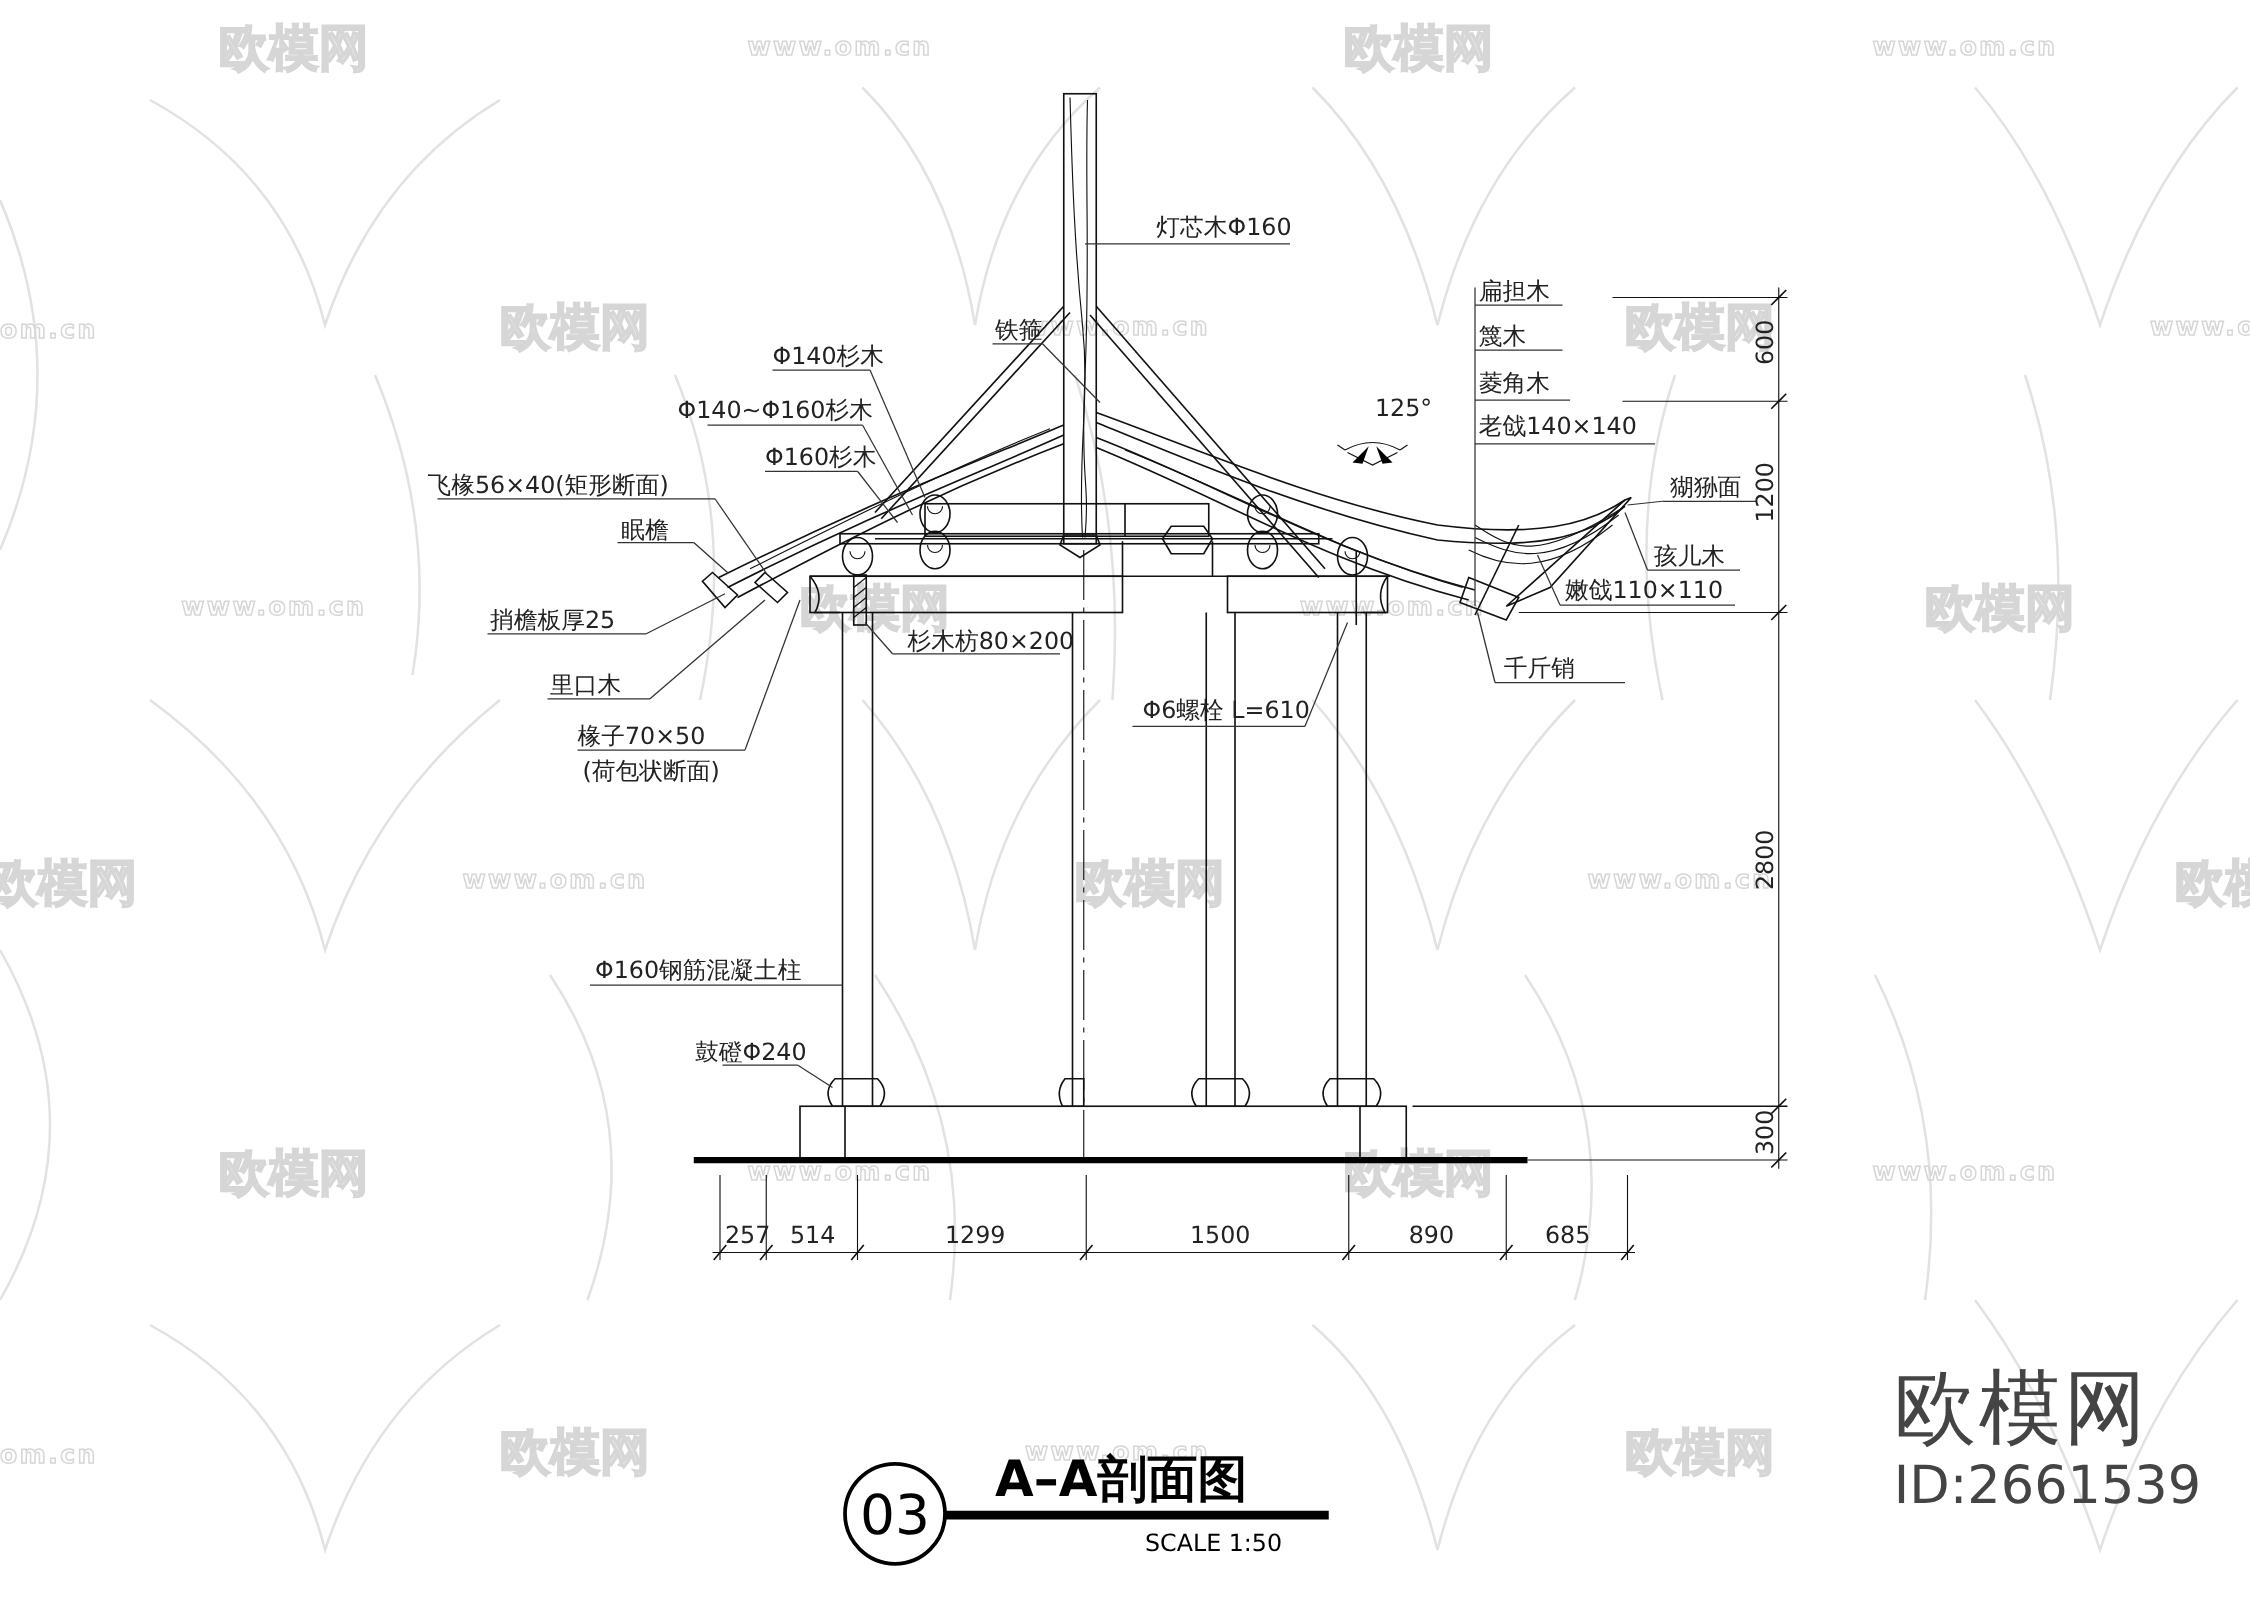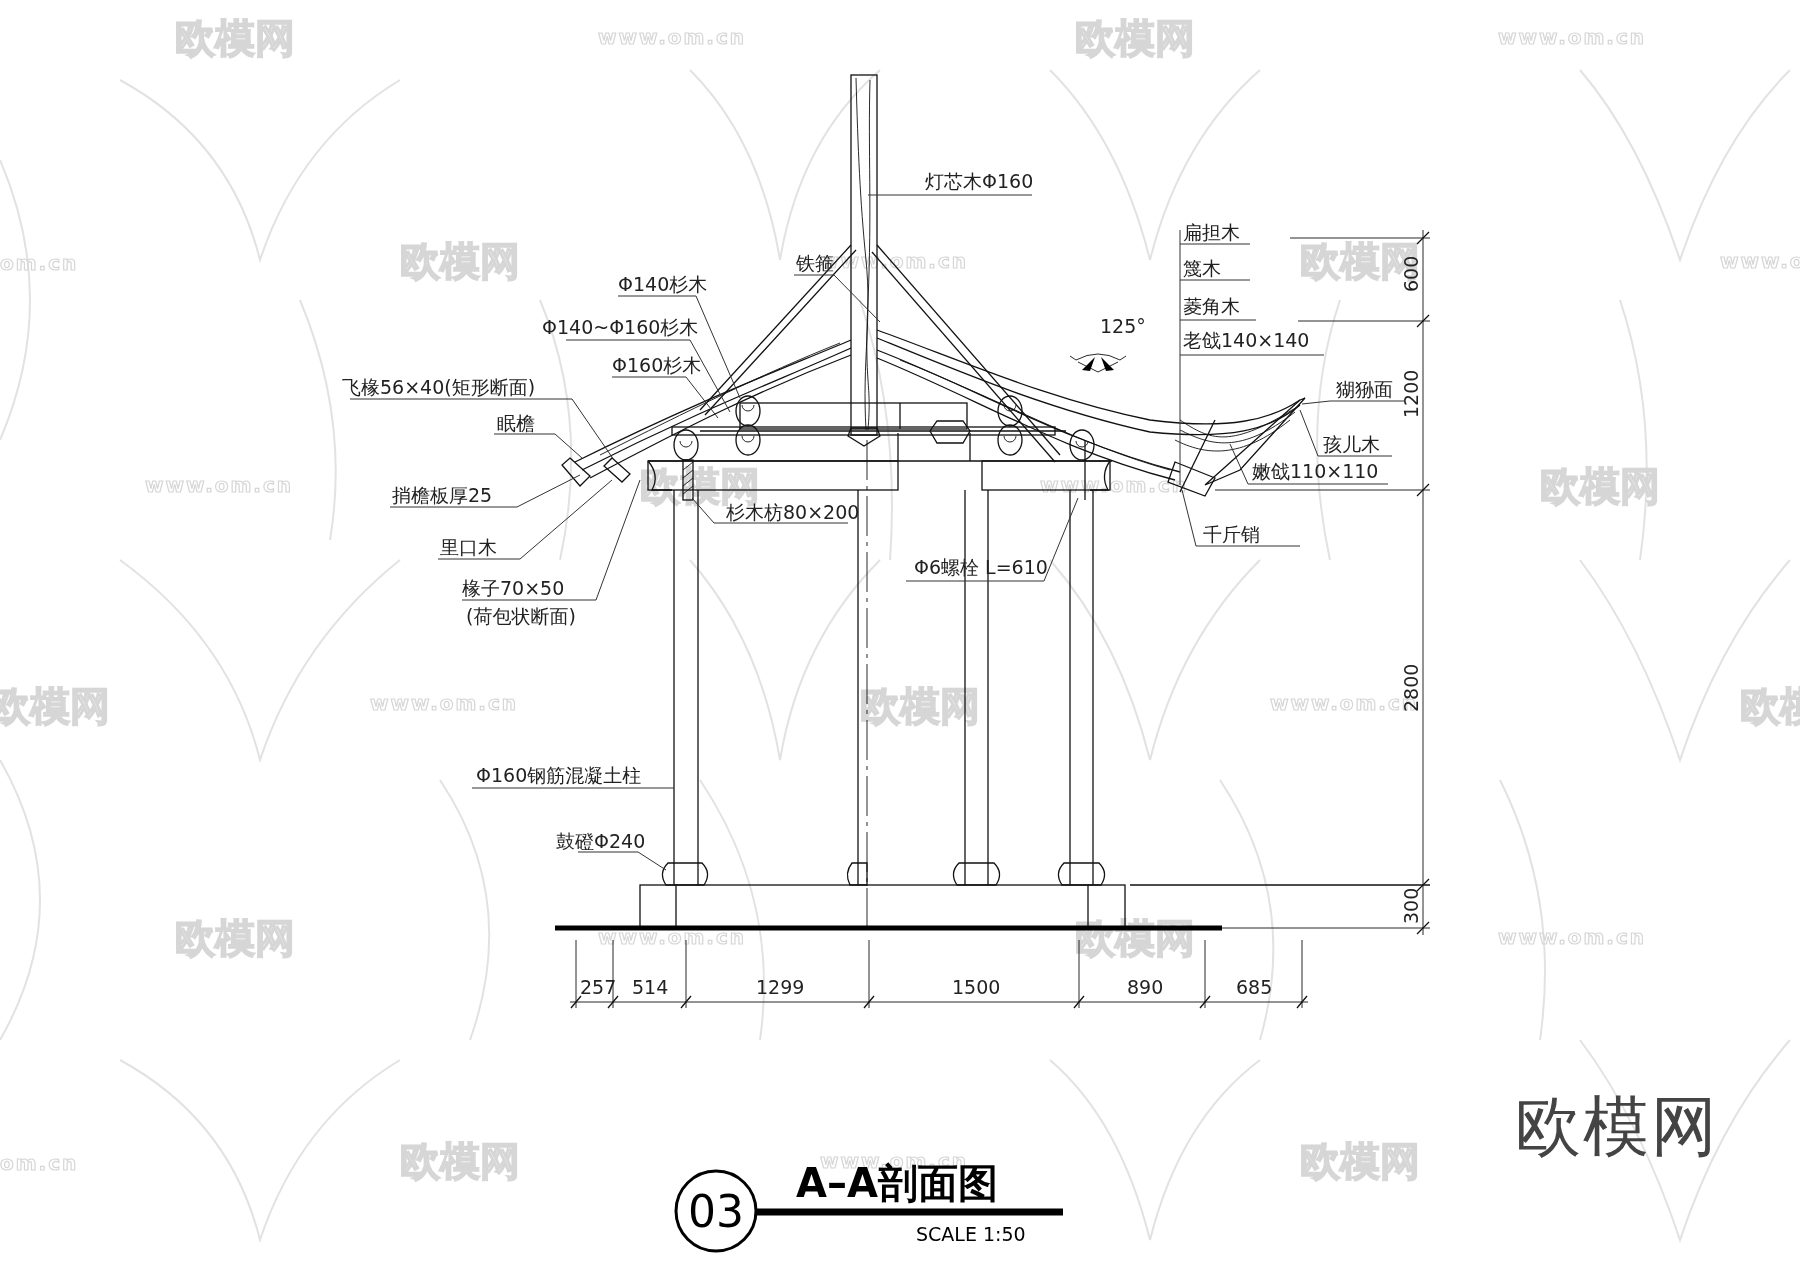--- a/index.html
+++ b/index.html
@@ -316,13 +316,14 @@
     <circle cx="716" cy="1211" r="40" fill="none" stroke="#000" stroke-width="3"></circle>
     <text class="title-num" x="716" y="1227" text-anchor="middle">03</text>
     <line x1="756" y1="1212" x2="1063" y2="1212" stroke="#000" stroke-width="7"></line>
     <text class="title-main" x="796" y="1197">A–A剖面图</text>
     <text class="scale" x="916" y="1241">SCALE 1:50</text>
   </g>
 </svg>
 
 <div class="brand">
   <div class="name">欧模网</div>
+  <div class="id">ID:2661539</div>
 </div>
 
 </body></html>

